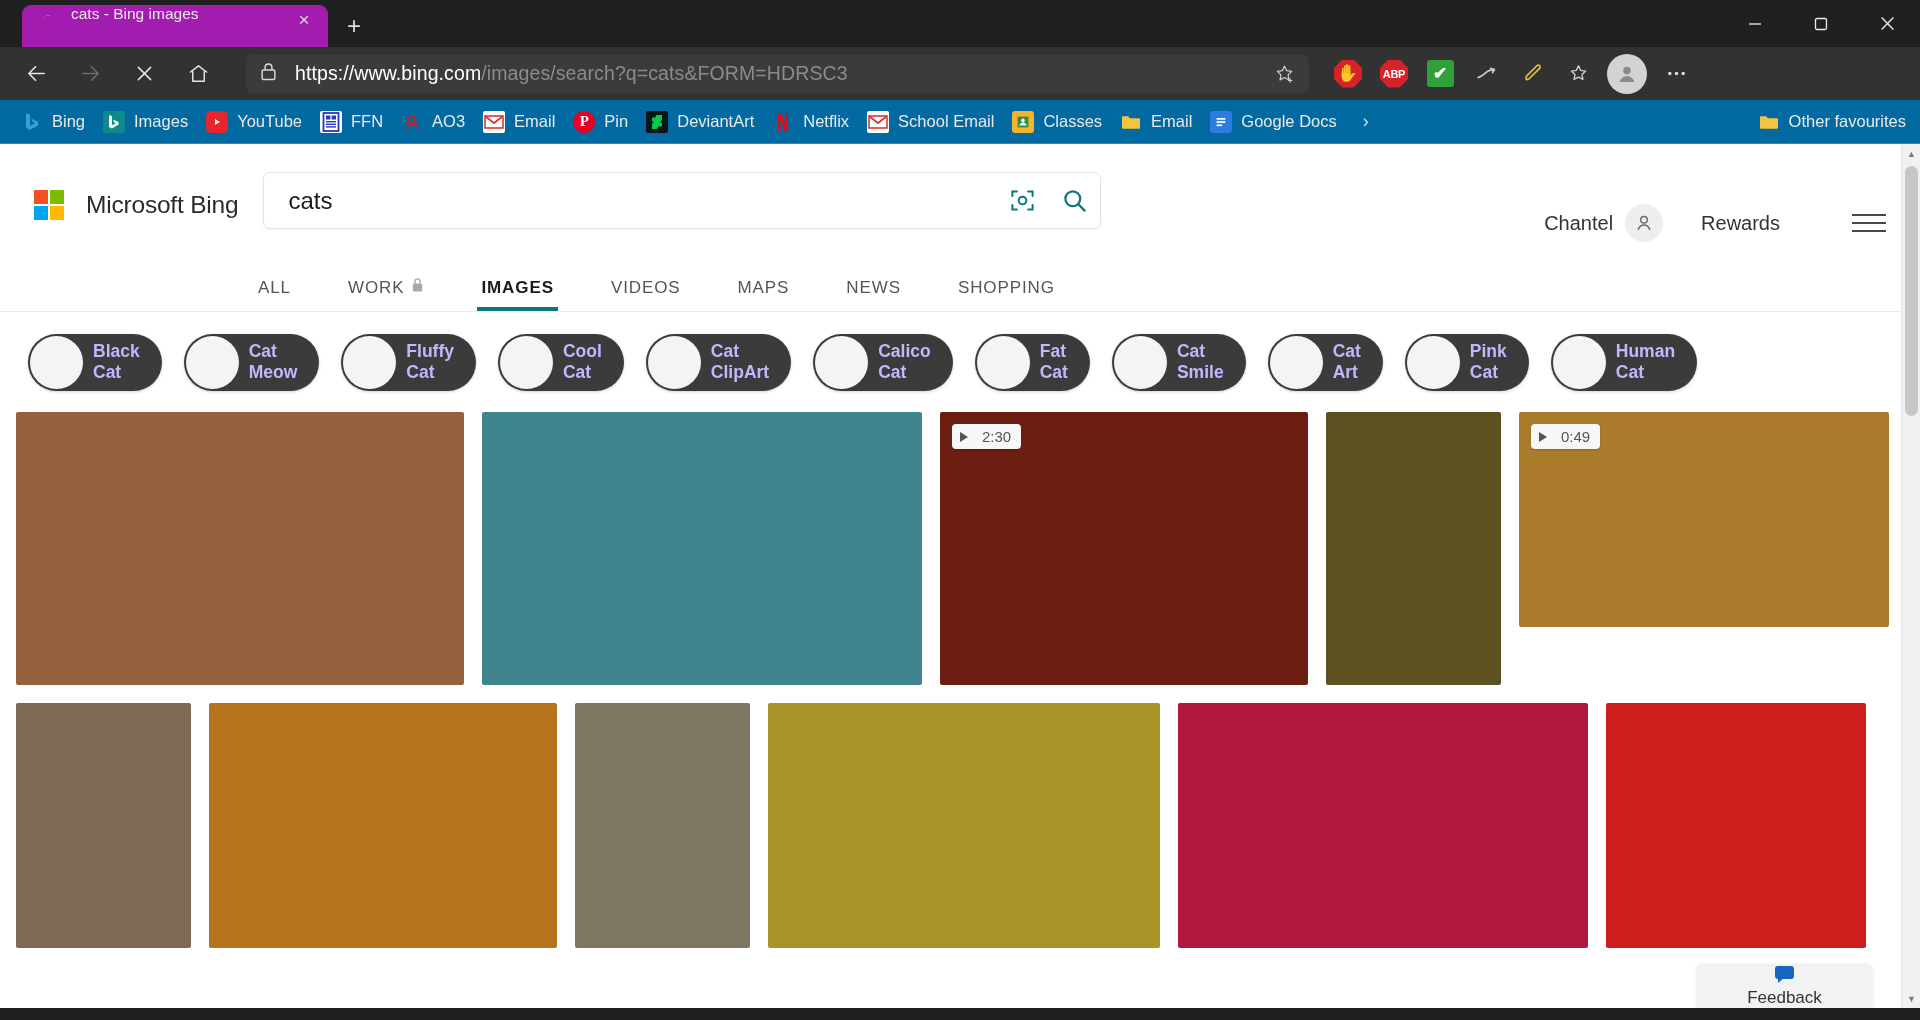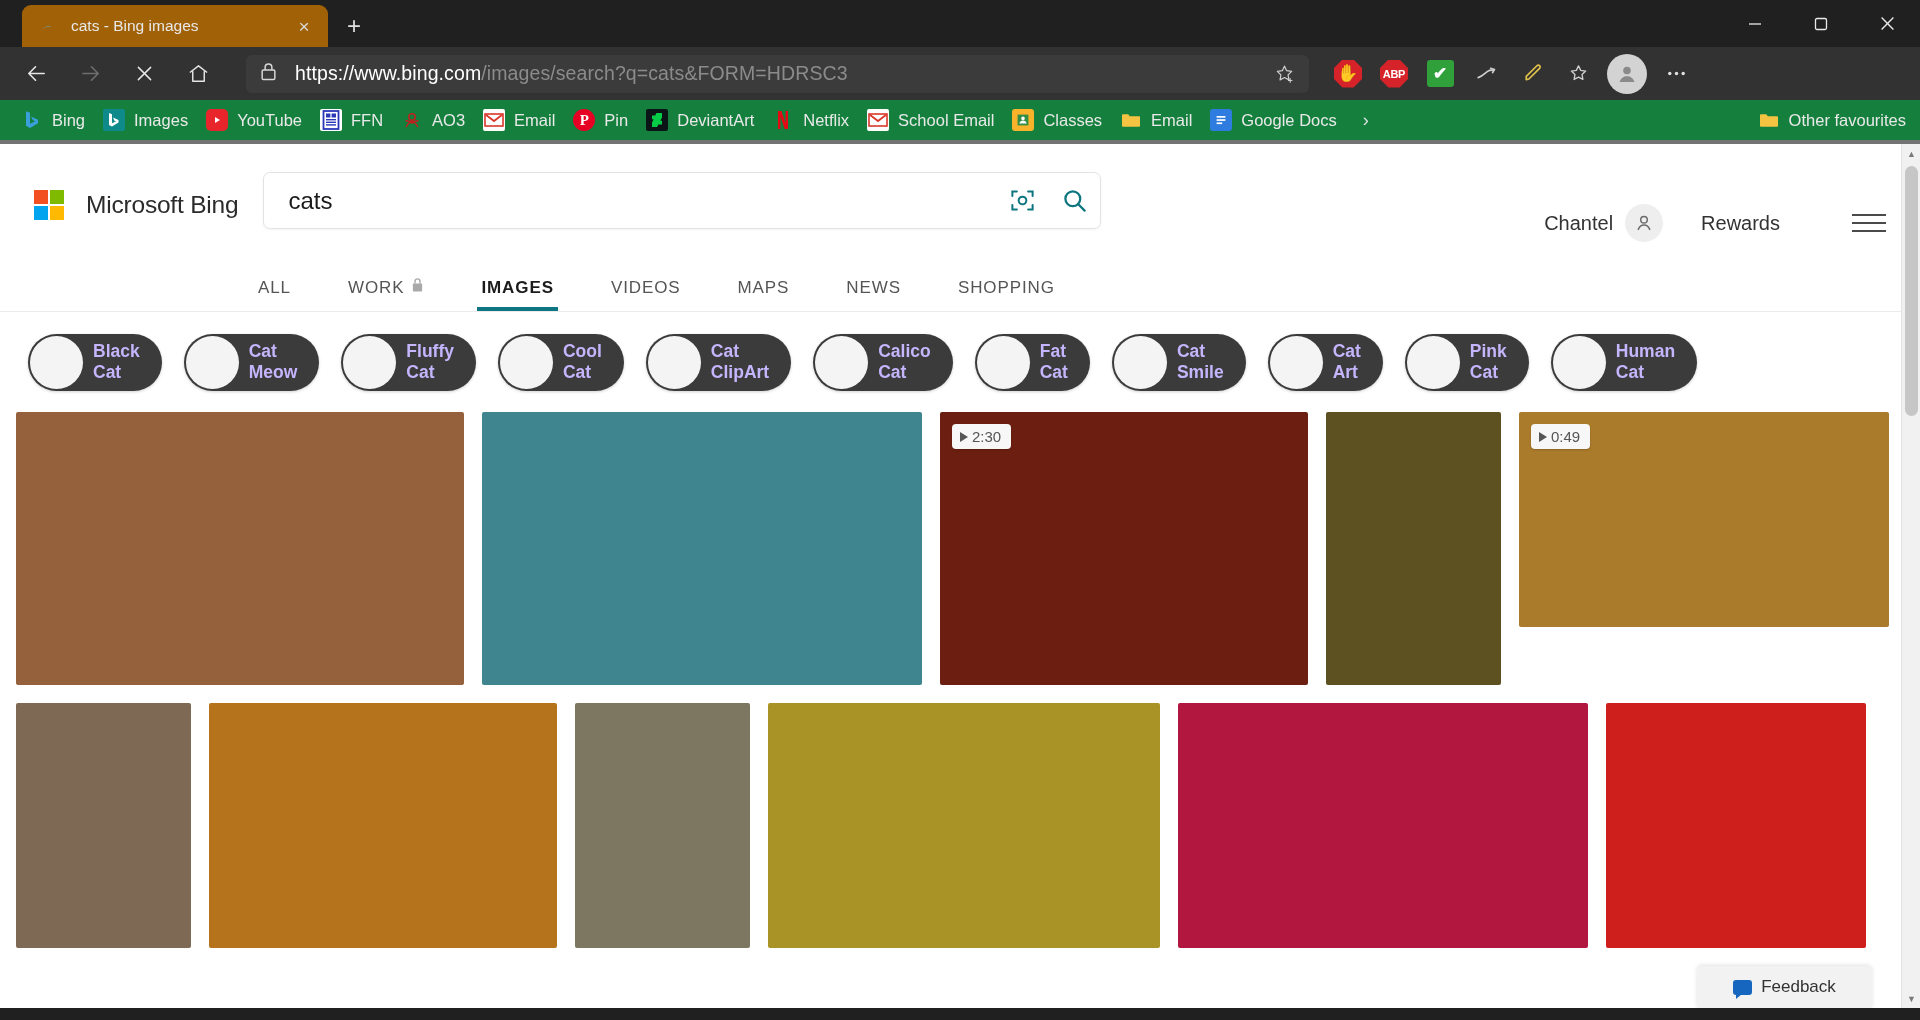--- a/index.html
+++ b/index.html
@@ -9,22 +9,22 @@
     background: #202020; overflow: hidden;
   }
 
   
   .titlebar {
     height: 47px; background: #202020;
     display: flex; align-items: flex-end; position: relative;
   }
   .tab {
     margin-left: 22px; width: 306px; height: 42px;
-    background: #a16207; border-radius: 9px 9px 0 0;
-    display: flex; align-items: center; padding: 0 10px 0 16px;
+    background: #a21caf; border-radius: 9px 9px 0 0;
+    display: flex; padding: 0 10px 0 16px;
     position: relative;
   }
   .tab-favicon {
     width: 20px; height: 20px; flex: 0 0 20px;
     display: flex; align-items: center; justify-content: center;
   }
   .tab-title {
     flex: 1; color: #e8e8e8; font-size: 15.5px;
     margin-left: 13px; white-space: nowrap; overflow: hidden;
   }
@@ -92,23 +92,23 @@
     color: #fff; font-size: 17px; font-weight: bold;
   }
   .avatar-btn {
     width: 40px; height: 40px; border-radius: 50%; background: #d3d3d3;
     display: flex; align-items: center; justify-content: center;
     color: #4a4a4a; margin: 0 6px;
   }
 
   
   .bookmarks {
-    height: 44px; background: #15803d;
+    height: 44px; background: #0369a1;
     display: flex; align-items: center; padding: 0 12px;
-    border-bottom: 4px solid #737373; position: relative;
+    border-bottom: 1px solid #737373; position: relative;
   }
   .bm {
     display: flex; align-items: center; height: 34px;
     padding: 0 9px; border-radius: 4px; flex: 0 0 auto;
     color: #e9e9e9; font-size: 16.5px; white-space: nowrap;
   }
   .bm-ico {
     width: 22px; height: 22px; margin-right: 9px; flex: 0 0 22px;
     display: flex; align-items: center; justify-content: center;
     font-size: 13px; border-radius: 2px; overflow: hidden;
@@ -205,34 +205,34 @@
     line-height: 1.22; white-space: pre-line;
   }
 
   
   .grid-row { display: flex; gap: 18px; padding: 0 16px; align-items: flex-start; }
   .grid-row.r2 { margin-top: 18px; }
   .cell { position: relative; border-radius: 2px; overflow: hidden; flex: 0 0 auto; }
   .dur {
     position: absolute; top: 12px; left: 12px; background: #f7f7f7;
     border-radius: 4px; padding: 4px 10px 4px 8px; font-size: 15px;
-    color: #555; display: flex; align-items: center; gap: 4px;
+    color: #555; display: flex; align-items: center; gap: 14px;
     box-shadow: 0 1px 2px rgba(0,0,0,.2);
   }
   .dur .play {
     width: 0; height: 0; border-left: 8px solid #555;
     border-top: 5.5px solid transparent; border-bottom: 5.5px solid transparent;
   }
 
   
   .feedback {
     position: absolute; right: 48px; bottom: 0; background: #f2f2f2;
     border-radius: 5px 5px 0 0; height: 42px; width: 175px;
     display: flex; align-items: center; justify-content: center; gap: 9px;
-    font-size: 17px; color: #333; box-shadow: 0 -1px 4px rgba(0,0,0,.12);
+    font-size: 17px; color: #333; box-shadow: 0 -1px 4px rgba(0,0,0,.12); flex-direction: column;
   }
   .fb-ico {
     width: 19px; height: 15px; background: #1666c0; border-radius: 3px;
     position: relative;
   }
   .fb-ico::after {
     content: ""; position: absolute; left: 3px; bottom: -4px;
     border-top: 5px solid #1666c0; border-right: 6px solid transparent;
   }
 

